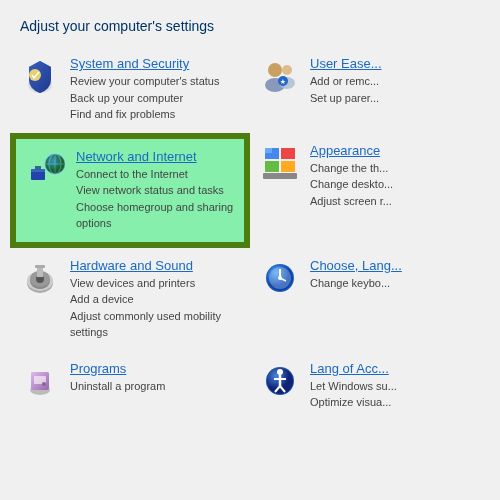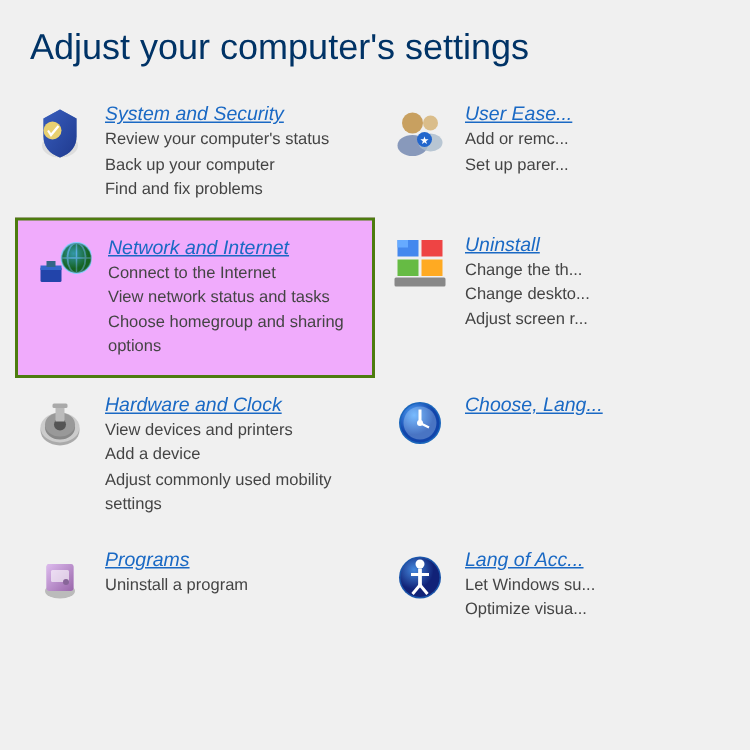--- a/index.html
+++ b/index.html
@@ -4,59 +4,58 @@
   <style>
     * { margin: 0; padding: 0; box-sizing: border-box; }
     body {
       width: 500px;
       height: 500px;
       background: #f0f0f0;
       font-family: 'Segoe UI', Tahoma, sans-serif;
       overflow: hidden;
     }
     .page-title {
-      font-size: 24px;
+      font-size: 14px;
       color: #003366;
       font-weight: 300;
       padding: 18px 20px 12px 20px;
     }
     .content {
       display: grid;
       grid-template-columns: 1fr 1fr;
       padding: 0 10px;
       gap: 0;
     }
     .section {
       display: flex;
       align-items: flex-start;
       padding: 10px 10px;
       gap: 10px;
       cursor: default;
     }
     .section.highlighted {
-      background: #f0abfc;
-      border: 2px solid #4d7c0f;
+      background: #86efac;
+      border: 6px solid #4d7c0f;
       justify-content: space-between;
     }
     .section-icon {
       width: 40px;
       height: 40px;
       flex-shrink: 0;
       display: flex;
       align-items: center;
       justify-content: center;
     }
     .section-text h3 {
       font-size: 13px;
       color: #1a69c4;
       font-weight: normal;
       text-decoration: underline;
       cursor: pointer;
       margin-bottom: 2px;
-      font-style: italic;
     }
     .section-text p {
       font-size: 11px;
       color: #444;
       line-height: 1.5;
     }
   </style>
 </head>
 <body>
 
@@ -134,39 +133,39 @@
       <svg width="38" height="38" viewBox="0 0 38 38">
         <rect x="4" y="4" width="14" height="11" fill="#4488ee"></rect>
         <rect x="4" y="4" width="7" height="5" fill="#66aaff"></rect>
         <rect x="4" y="17" width="14" height="11" fill="#66bb44"></rect>
         <rect x="20" y="4" width="14" height="11" fill="#ee4444"></rect>
         <rect x="20" y="17" width="14" height="11" fill="#ffaa22"></rect>
         <rect x="2" y="29" width="34" height="6" rx="1" fill="#888"></rect>
       </svg>
     </div>
     <div class="section-text">
-      <h3>Uninstall</h3>
+      <h3>Appearance</h3>
       <p>Change the th...<br>Change deskto...<br>Adjust screen r...</p>
     </div>
   </div>
 
   <div class="section">
     <div class="section-icon">
       <svg width="38" height="38" viewBox="0 0 38 38">
         <ellipse cx="19" cy="24" rx="13" ry="10" fill="#aaa"></ellipse>
         <ellipse cx="19" cy="22" rx="13" ry="10" fill="#ccc"></ellipse>
         <ellipse cx="19" cy="22" rx="10" ry="8" fill="#888"></ellipse>
         <ellipse cx="19" cy="20" rx="10" ry="8" fill="#999"></ellipse>
         <circle cx="19" cy="20" r="4" fill="#555"></circle>
         <rect x="16" y="8" width="6" height="10" fill="#bbb"></rect>
         <rect x="14" y="6" width="10" height="3" rx="1" fill="#aaa"></rect>
       </svg>
     </div>
     <div class="section-text">
-      <h3>Hardware and Clock</h3>
+      <h3>Hardware and Sound</h3>
       <p>View devices and printers<br>Add a device<br>Adjust commonly used mobility settings</p>
     </div>
   </div>
 
   <div class="section">
     <div class="section-icon">
       <svg width="38" height="38" viewBox="0 0 38 38">
         <circle cx="19" cy="19" r="14" fill="#1a66bb"></circle>
         <circle cx="19" cy="19" r="13" fill="url(#clockGrad)"></circle>
         <circle cx="19" cy="19" r="11" fill="#cce4ff" opacity="0.3"></circle>
@@ -176,20 +175,21 @@
         <defs>
           <radialGradient id="clockGrad" cx="35%" cy="30%">
             <stop offset="0%" stop-color="#55aaff"></stop>
             <stop offset="100%" stop-color="#1144aa"></stop>
           </radialGradient>
         </defs>
       </svg>
     </div>
     <div class="section-text">
       <h3>Choose, Lang...</h3>
+      <p>Change keybo...</p>
     </div>
   </div>
 
   <div class="section">
     <div class="section-icon">
       <svg width="38" height="38" viewBox="0 0 38 38">
         <ellipse cx="19" cy="28" rx="10" ry="5" fill="#bbb"></ellipse>
         <rect x="10" y="10" width="18" height="18" rx="2" fill="#ccaadd"></rect>
         <rect x="10" y="10" width="18" height="18" rx="2" fill="url(#diskGrad)"></rect>
         <rect x="13" y="14" width="12" height="8" rx="1" fill="#fff" opacity="0.6"></rect>

